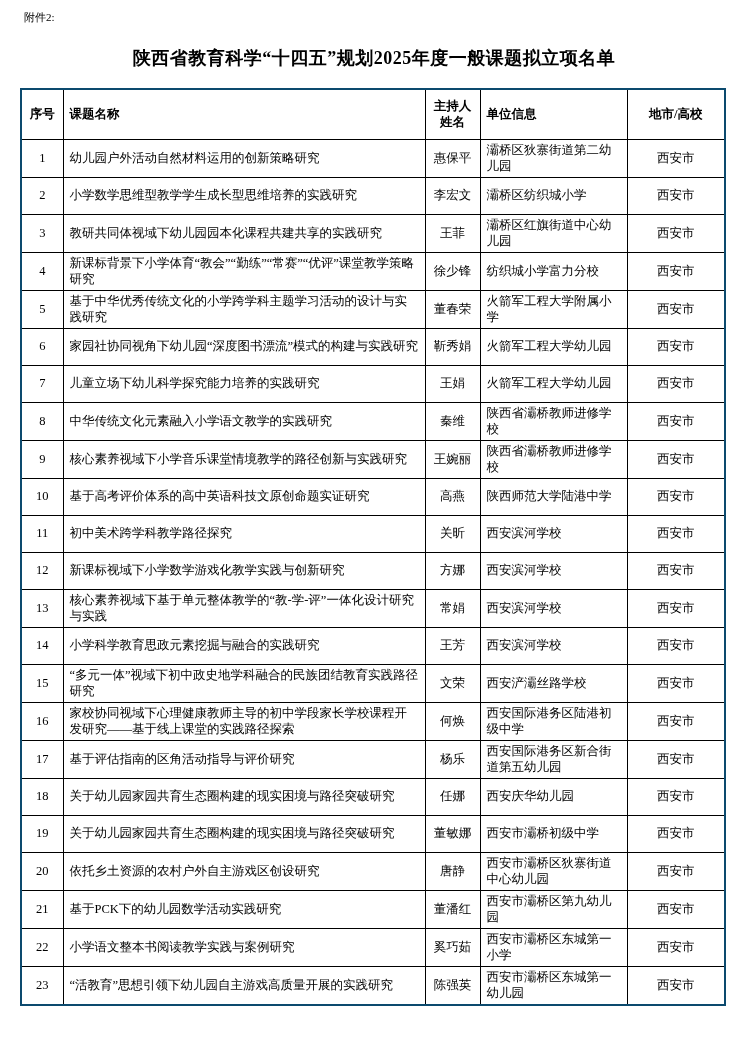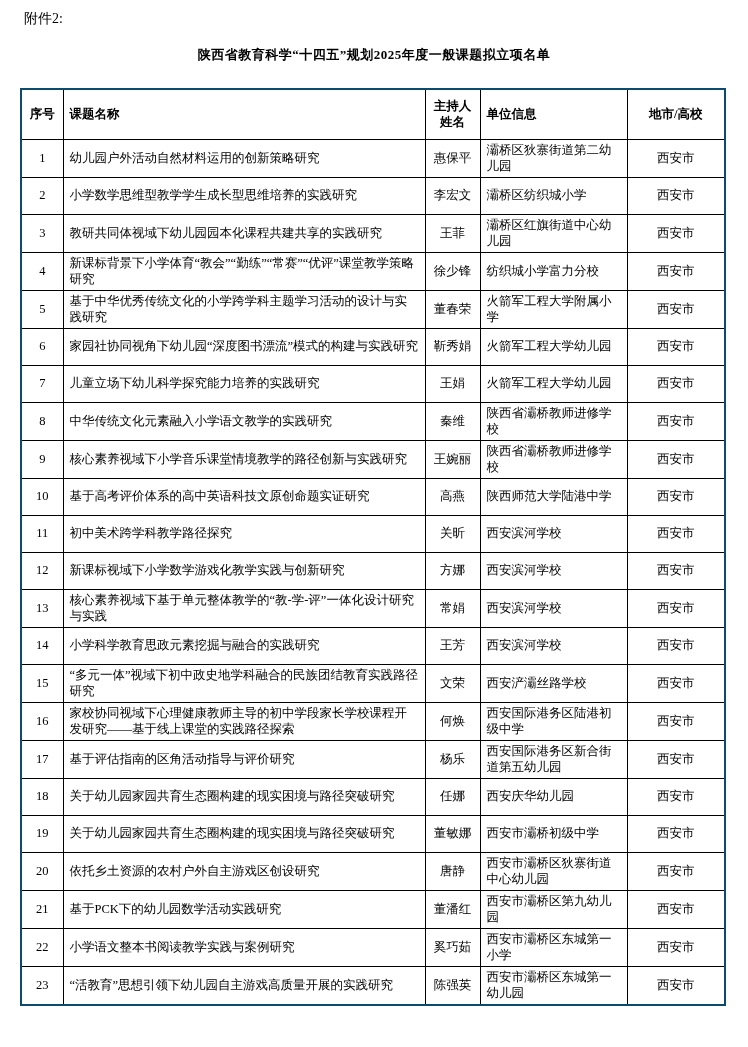--- a/index.html
+++ b/index.html
@@ -10,30 +10,30 @@
     background: #ffffff;
     color: #000000;
     font-family: "Liberation Serif", "DejaVu Serif", serif;
     box-sizing: border-box;
     overflow: hidden;
   }
   .attachment {
     position: absolute;
     top: 10px;
     left: 24px;
-    font-size: 14px;
+    font-size: 11px;
     font-family: Liberation Serif, serif;
   }
   .doc-title {
     position: absolute;
     top: 46px;
     left: 0;
     width: 100%;
     text-align: center;
-    font-size: 13px;
+    font-size: 18px;
     font-weight: bold;
     letter-spacing: 0.5px;
   }
   .table-wrap {
     position: absolute;
     top: 88px;
     left: 20px;
     width: 704px;
   }
   table.projects {

